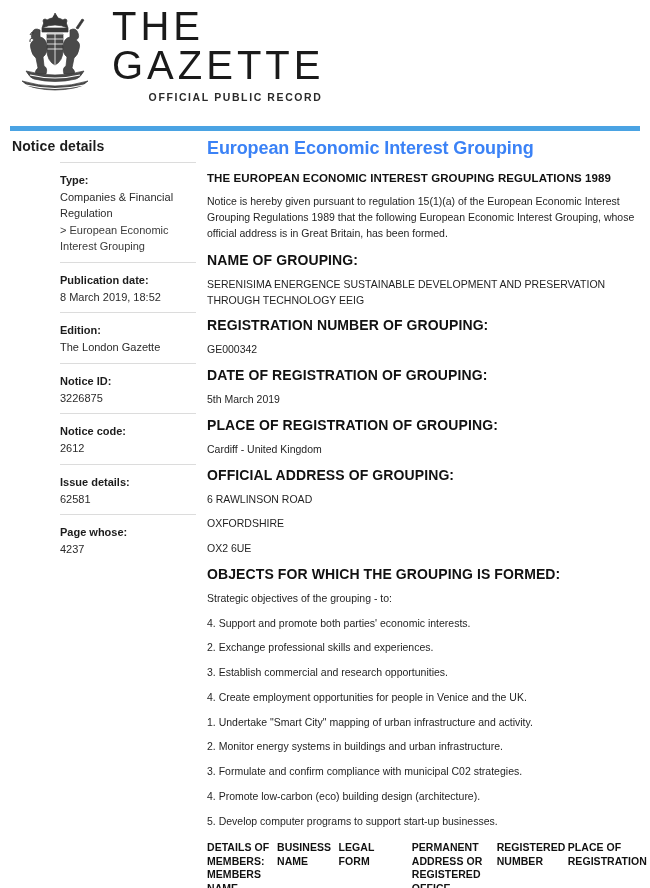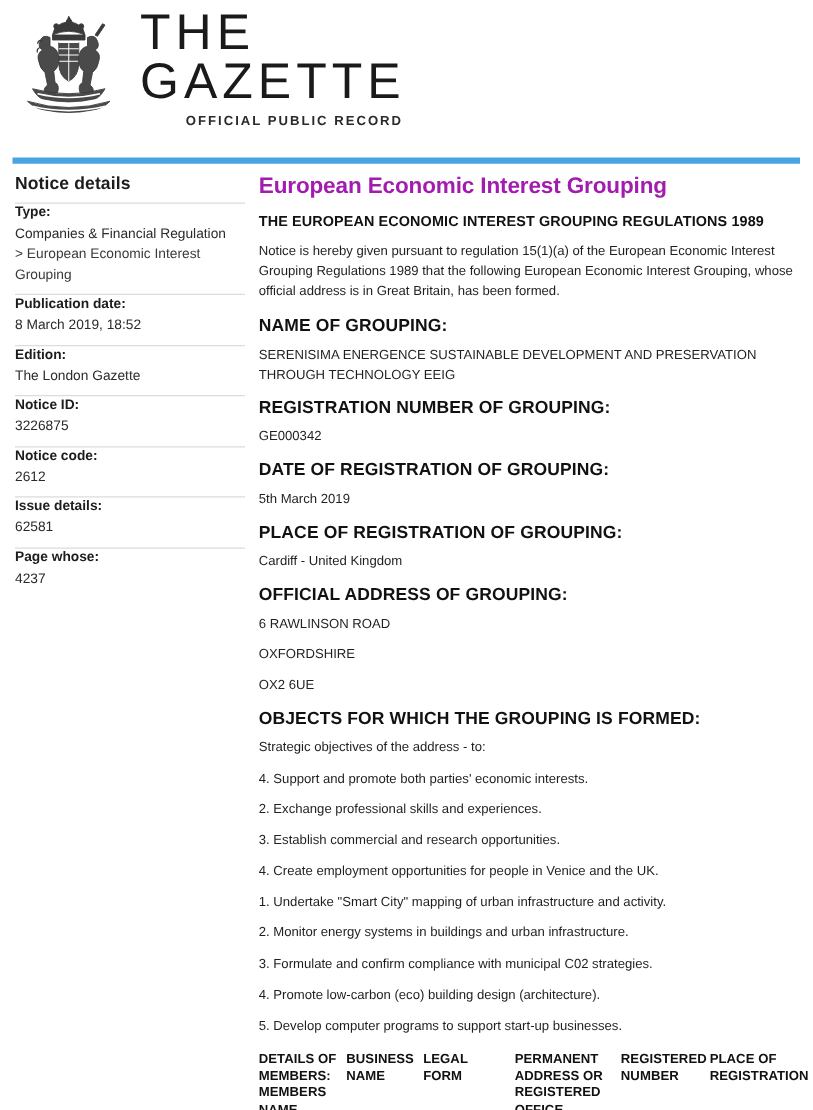--- a/index.html
+++ b/index.html
@@ -89,21 +89,22 @@
   }
   .sidebar h2 {
     font-size: 14px;
     font-weight: bold;
     margin: 0 0 8px 0;
     color: #1c1c1c;
     letter-spacing: 0.1px;
   }
   .meta-block {
     border-top: 1px solid #dcdcdc;
-    padding: 0 0 7px 0;
+    padding: 10px 0 7px 0;
+    margin-left: 48px;
   }
   .meta-block .label {
     font-size: 11px;
     font-weight: bold;
     color: #1c1c1c;
     line-height: 1.45;
   }
   .meta-block .value {
     font-size: 11px;
     color: #2b2b2b;
@@ -117,21 +118,21 @@
   .main {
     flex: 1 1 auto;
     padding-left: 11px;
     padding-right: 8px;
     box-sizing: border-box;
   }
   .main h1 {
     font-size: 18px;
     font-weight: bold;
     margin: 0 0 13px 0;
-    color: #a21caf;
+    color: #3b82f6;
     letter-spacing: -0.1px;
   }
   .reg-title {
     font-size: 11.5px;
     font-weight: bold;
     color: #111111;
     margin: 0 0 10px 0;
     letter-spacing: 0.1px;
   }
   .para {
@@ -286,21 +287,21 @@
 
       <div class="field-label">PLACE OF REGISTRATION OF GROUPING:</div>
       <div class="field-value">Cardiff - United Kingdom</div>
 
       <div class="field-label">OFFICIAL ADDRESS OF GROUPING:</div>
       <div class="field-value">6 RAWLINSON ROAD</div>
       <div class="field-value">OXFORDSHIRE</div>
       <div class="field-value">OX2 6UE</div>
 
       <div class="field-label">OBJECTS FOR WHICH THE GROUPING IS FORMED:</div>
-      <div class="field-value">Strategic objectives of the address - to:</div>
+      <div class="field-value">Strategic objectives of the grouping - to:</div>
       <div class="list-item">4. Support and promote both parties' economic interests.</div>
       <div class="list-item">2. Exchange professional skills and experiences.</div>
       <div class="list-item">3. Establish commercial and research opportunities.</div>
       <div class="list-item">4. Create employment opportunities for people in Venice and the UK.</div>
 
       <div class="list-item">1. Undertake "Smart City" mapping of urban infrastructure and activity.</div>
       <div class="list-item">2. Monitor energy systems in buildings and urban infrastructure.</div>
       <div class="list-item">3. Formulate and confirm compliance with municipal C02 strategies.</div>
       <div class="list-item">4. Promote low-carbon (eco) building design (architecture).</div>
       <div class="list-item">5. Develop computer programs to support start-up businesses.</div>

